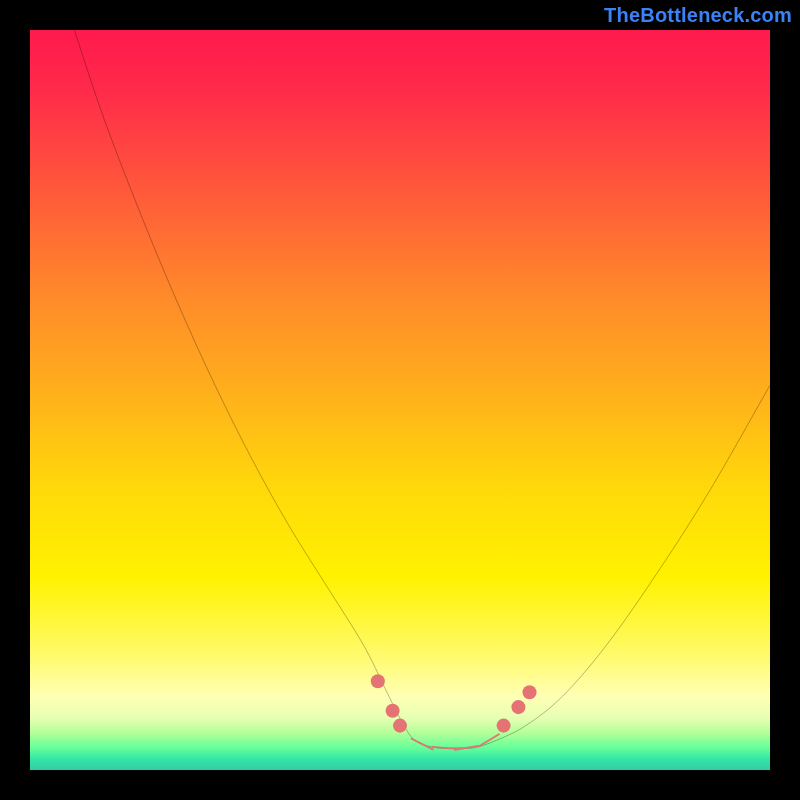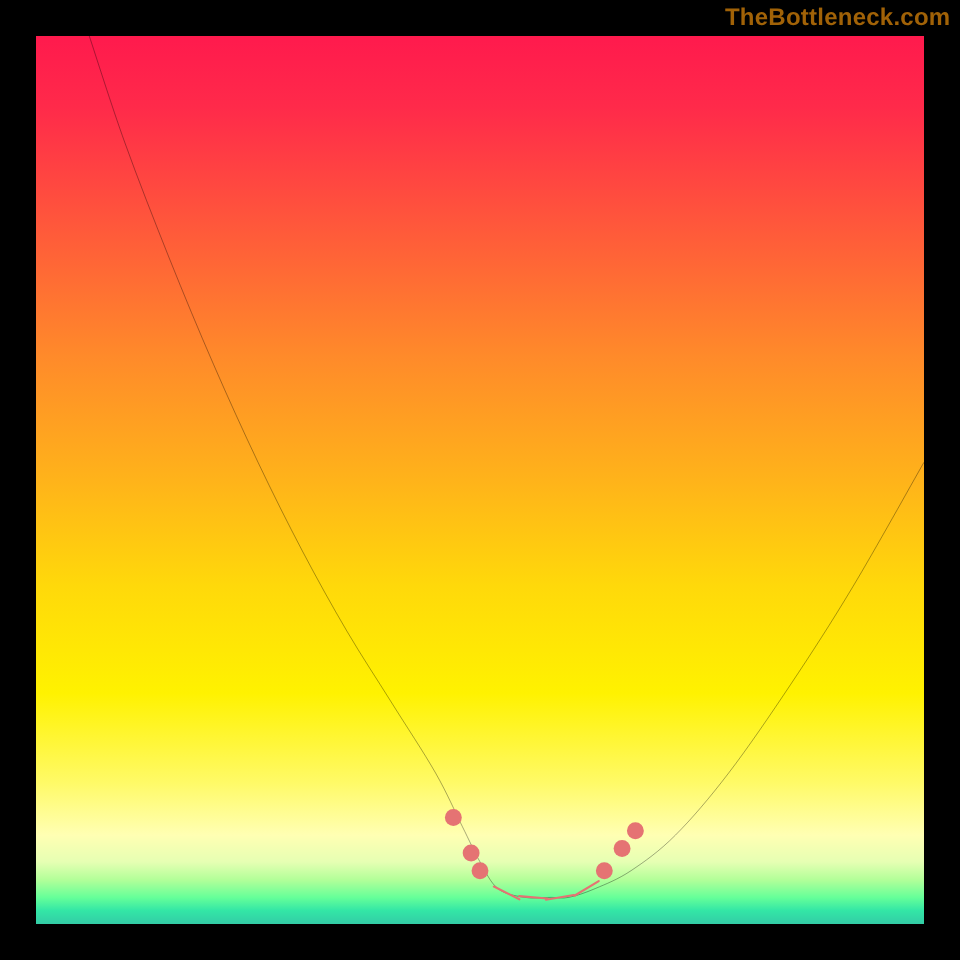--- a/index.html
+++ b/index.html
@@ -50,21 +50,21 @@
     inset: 0;
     width: 740px;
     height: 740px;
   }
   .watermark {
     position: absolute;
     top: 4px;
     right: 8px;
     font-size: 20px;
     font-weight: 600;
-    color: #a16207;
+    color: #3b82f6;
     letter-spacing: 0.2px;
   }
 </style>
 </head>
 <body>
 
 <div class="frame">
 
   <div class="watermark">TheBottleneck.com</div>
 

